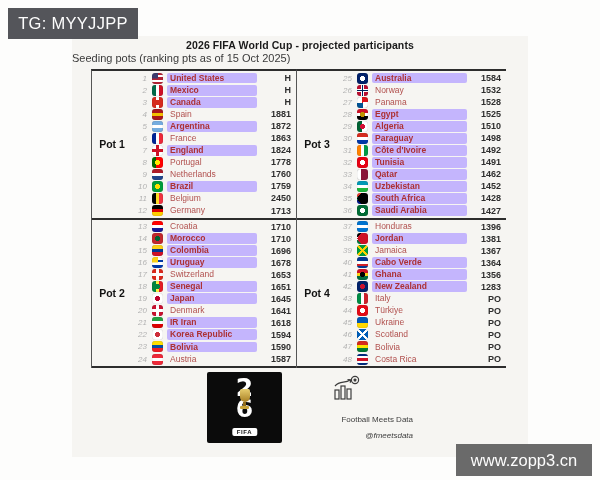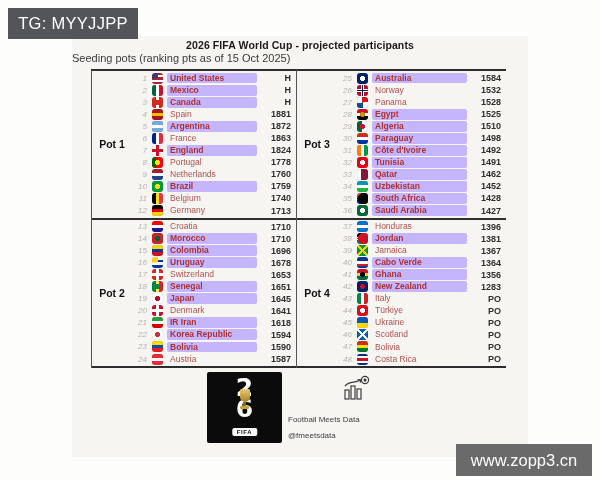--- a/index.html
+++ b/index.html
@@ -38,24 +38,24 @@
   .digit{color:#fff;font-weight:bold;font-size:25px;line-height:21px;
     font-family:"DejaVu Sans",sans-serif;}
   .trophy{position:absolute;left:50%;top:17px;transform:translateX(-50%);}
   .trophy .cup{width:10px;height:13px;background:linear-gradient(#e7cc6d,#a87f24);
     border-radius:2px 2px 6px 6px;}
   .trophy .stem{width:3px;height:4px;background:#8f6b1d;margin:0 auto;}
   .trophy .base{width:9px;height:3px;background:#c9a43a;margin:0 auto;border-radius:1px;}
   .fifa-pill{position:absolute;left:50%;bottom:7px;transform:translateX(-50%);
     background:#fff;border-radius:2px;padding:1px 5px;font-size:6px;font-weight:bold;
     color:#111;letter-spacing:.6px;}
-  .credit{position:absolute;left:216px;top:338px;width:135px;text-align:left;color:#3d3d3d;}
+  .credit{position:absolute;left:206px;top:338px;width:135px;text-align:right;color:#3d3d3d;}
   .credit svg{display:block;margin:0 auto;}
   .credit-name{font-size:8px;margin-top:11px;}
-  .credit-handle{font-size:8px;margin-top:7px;}
+  .credit-handle{font-size:8px;margin-top:7px;font-style:italic;}
   
   .tg-badge{position:absolute;left:8px;top:8px;width:130px;height:31px;background:#54555a;
     color:#fdfdfd;font-size:16.5px;display:flex;align-items:center;justify-content:center;
     letter-spacing:.3px;}
   .site-badge{position:absolute;left:456px;top:444px;width:136px;height:32px;background:#6a6a6a;
     color:#fdfdfd;font-size:16.5px;display:flex;align-items:center;justify-content:center;}
 </style>
 </head>
 <body>
 
@@ -147,21 +147,21 @@
                 <span class="name hl">Brazil</span>
               </span>
               <span class="pts">1759</span>
             </div>
             <div class="row">
               <span class="rank">11</span>
               <span class="flag" style="background-image: linear-gradient(to right, rgb(0, 0, 0) 0%, rgb(0, 0, 0) 33.3%, rgb(253, 218, 36) 33.3%, rgb(253, 218, 36) 66.7%, rgb(239, 51, 64) 66.7%, rgb(239, 51, 64) 100%); background-size: 100% 100%; background-position: 0px 0px;"></span>
               <span class="namewrap">
                 <span class="name">Belgium</span>
               </span>
-              <span class="pts">1740</span>
+              <span class="pts">2450</span>
             </div>
             <div class="row">
               <span class="rank">12</span>
               <span class="flag" style="background-image: linear-gradient(rgb(0, 0, 0) 0%, rgb(0, 0, 0) 33.3%, rgb(221, 0, 0) 33.3%, rgb(221, 0, 0) 66.7%, rgb(255, 206, 0) 66.7%, rgb(255, 206, 0) 100%); background-size: 100% 100%; background-position: 0px 0px;"></span>
               <span class="namewrap">
                 <span class="name">Germany</span>
               </span>
               <span class="pts">1713</span>
             </div>
           </div>

